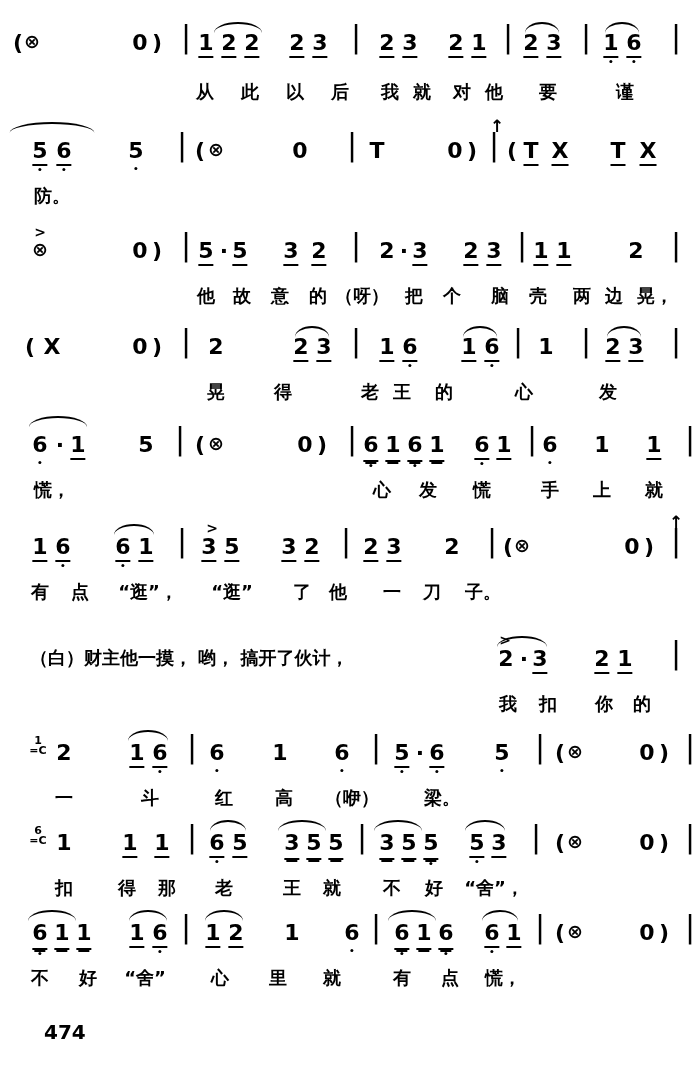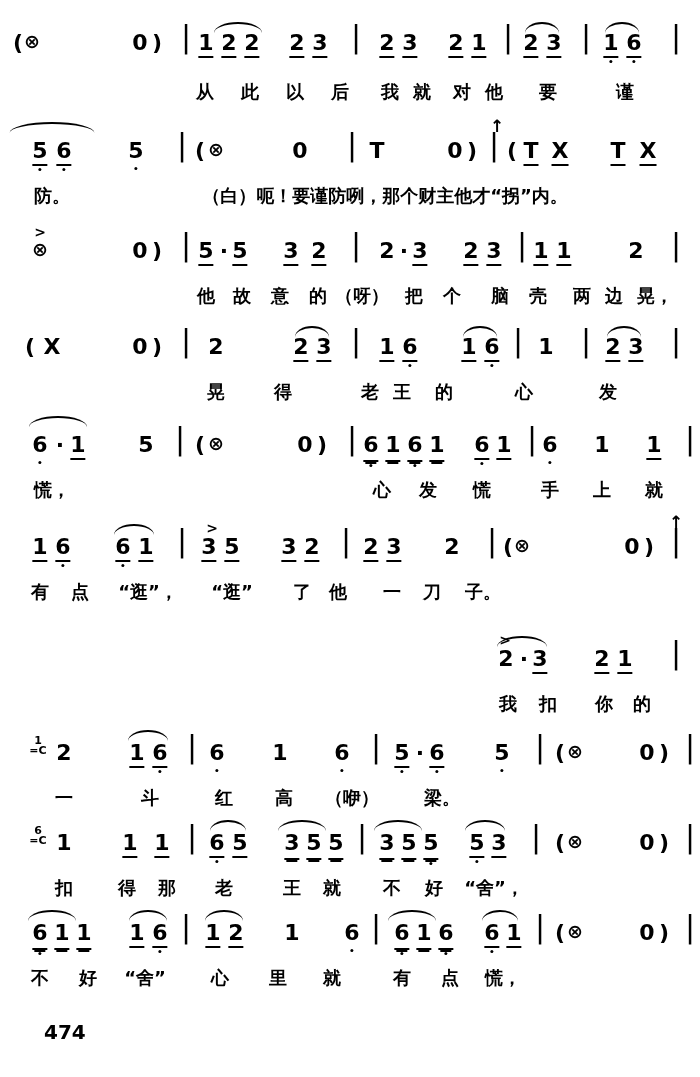--- a/index.html
+++ b/index.html
@@ -180,21 +180,20 @@
       <span class="arrowup" style="left:497px; top:-12px;">↑</span>
       <span class="bar" style="left:494px; top:6px;">|</span>
       <span class="tok" style="left:512px; top:10px;">(</span>
       <span class="tok under1" style="left:531px; top:10px;">T</span>
       <span class="tok under1" style="left:560px; top:10px;">X</span>
       <span class="tok under1" style="left:618px; top:10px;">T</span>
       <span class="tok under1" style="left:648px; top:10px;">X</span>
     </div>
     <div class="lyrics" style="margin-top:12px;">
       <span class="tok" style="left:52px;">防。</span>
-      <span class="tok" style="left:385px;">（白）呃！要谨防咧，那个财主他才“拐”内。</span>
     </div>
   </div>
 
   <div class="system" style="position:absolute; left:0; top:228px;">
     <div class="notes">
       <span class="accent" style="left:40px; top:-4px;">&gt;</span>
       <span class="circx" style="left:40px; top:10px;">⊗</span>
       <span class="tok" style="left:140px; top:10px;">0</span>
       <span class="tok" style="left:157px; top:10px;">)</span>
       <span class="bar" style="left:186px; top:6px;">|</span>
@@ -336,20 +335,21 @@
       <span class="tok" style="left:302px;">了</span>
       <span class="tok" style="left:338px;">他</span>
       <span class="tok" style="left:392px;">一</span>
       <span class="tok" style="left:432px;">刀</span>
       <span class="tok" style="left:483px;">子。</span>
     </div>
   </div>
 
   <div class="system" style="position:absolute; left:0; top:630px;">
     <div class="notes">
+      <span class="tok" style="left:30px; top:16px; transform:none; font-size:18px;">（白）财主他一摸， 哟， 搞开了伙计，</span>
       <span class="accent" style="left:505px; top:2px;">&gt;</span>
       <span class="slur" style="left:522px; top:6px; width:50px;"></span>
       <span class="tok" style="left:506px; top:16px;">2</span>
       <span class="tok" style="left:524px; top:16px;">·</span>
       <span class="tok under1" style="left:540px; top:16px;">3</span>
       <span class="tok under1" style="left:602px; top:16px;">2</span>
       <span class="tok under1" style="left:625px; top:16px;">1</span>
       <span class="bar" style="left:676px; top:12px;">|</span>
     </div>
     <div class="lyrics" style="margin-top:18px;">

